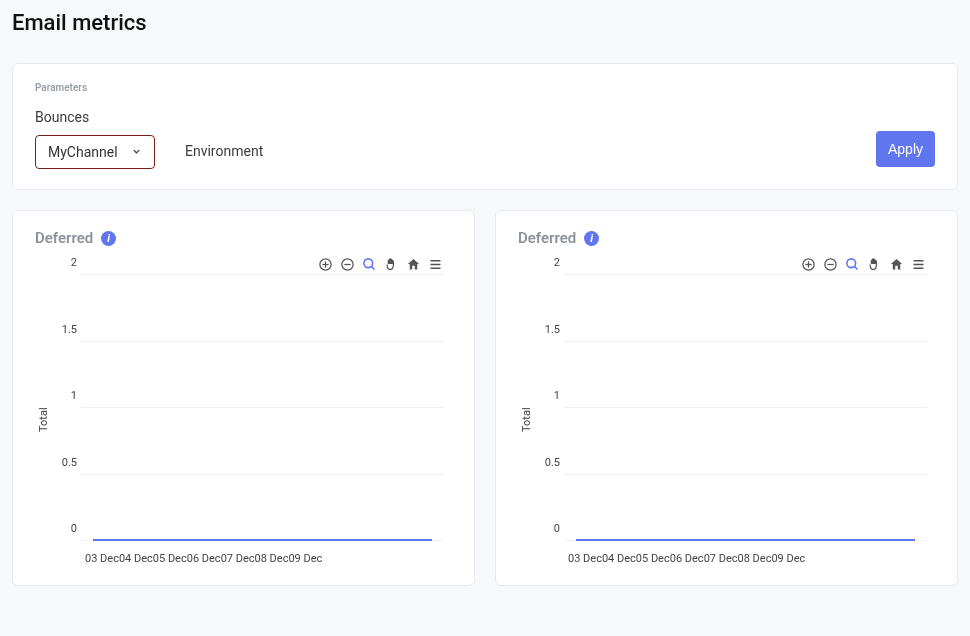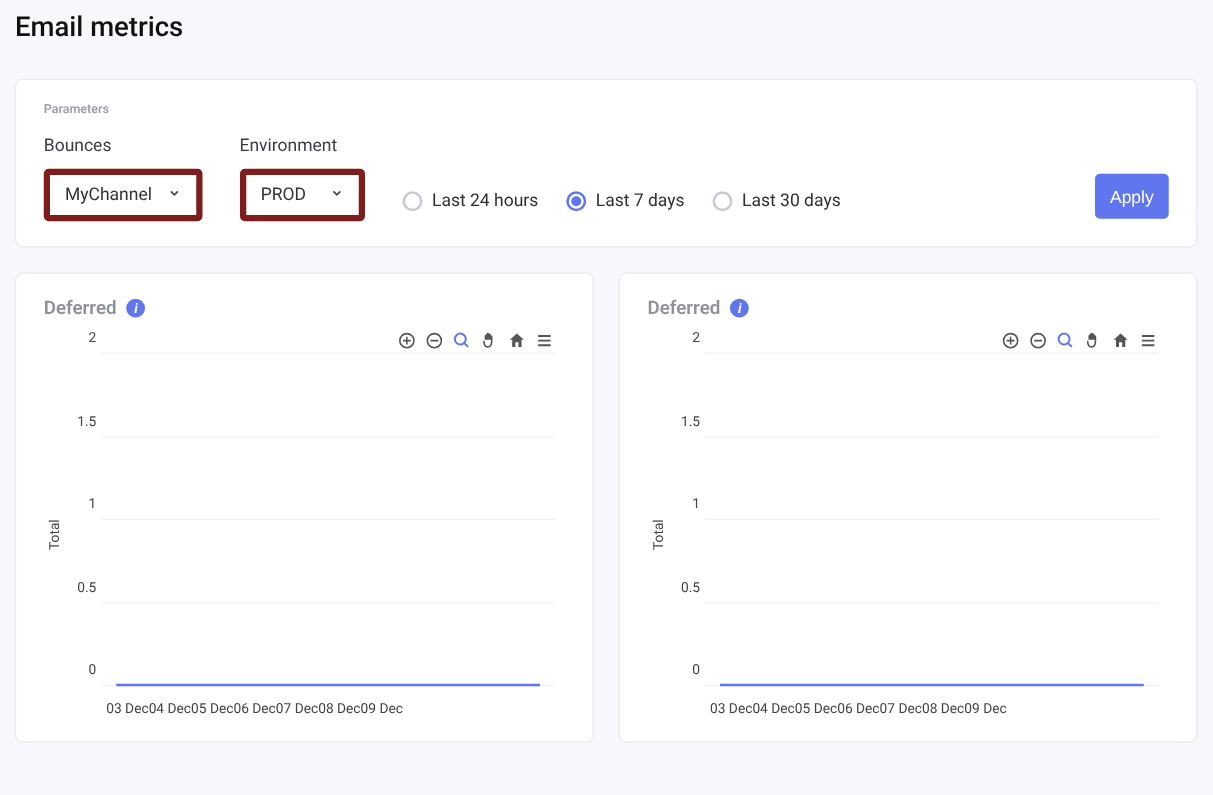--- a/index.html
+++ b/index.html
@@ -39,21 +39,21 @@
     display: block;
     font-size: 14px;
     color: #3a3c42;
     margin-bottom: 10px;
   }
   .select {
     display: flex;
     align-items: center;
     justify-content: space-between;
     gap: 12px;
-    border: 5px solid #7f1d1d;
+    border: 1px solid #7f1d1d;
     border-radius: 4px;
     padding: 8px 12px;
     background: #fff;
     min-width: 100px;
     cursor: pointer;
     color: #333;
   }
   .select.channel { min-width: 120px; }
   .chev { color: #444; }
   .radio-group {
@@ -212,47 +212,23 @@
           <span class="chev">
             <svg width="11" height="11" viewBox="0 0 24 24" fill="none" stroke="currentColor" stroke-width="3">
                 <polyline points="6 9 12 15 18 9"></polyline>
               </svg>
           </span>
         </div>
       </div>
 
       <div class="field">
         <label class="fld-label">Environment</label>
-        <div class="select">
-          <span>PROD</span>
-          <span class="chev">
-            <svg width="11" height="11" viewBox="0 0 24 24" fill="none" stroke="currentColor" stroke-width="3">
-                <polyline points="6 9 12 15 18 9"></polyline>
-              </svg>
-          </span>
-        </div>
       </div>
 
       <div class="field">
-        <div class="radio-group">
-          <div class="radio-opt">
-            <span class="radio-ring"></span>
-            <span>Last 24 hours</span>
-          </div>
-          <div class="radio-opt selected">
-            <span class="radio-ring">
-                <span class="radio-dot"></span>
-              </span>
-            <span>Last 7 days</span>
-          </div>
-          <div class="radio-opt">
-            <span class="radio-ring"></span>
-            <span>Last 30 days</span>
-          </div>
-        </div>
       </div>
 
       <button class="apply-btn">Apply</button>
     </div>
   </div>
 
   <div class="charts-row">
 
     <div class="card chart-card">
       <div class="chart-head">

